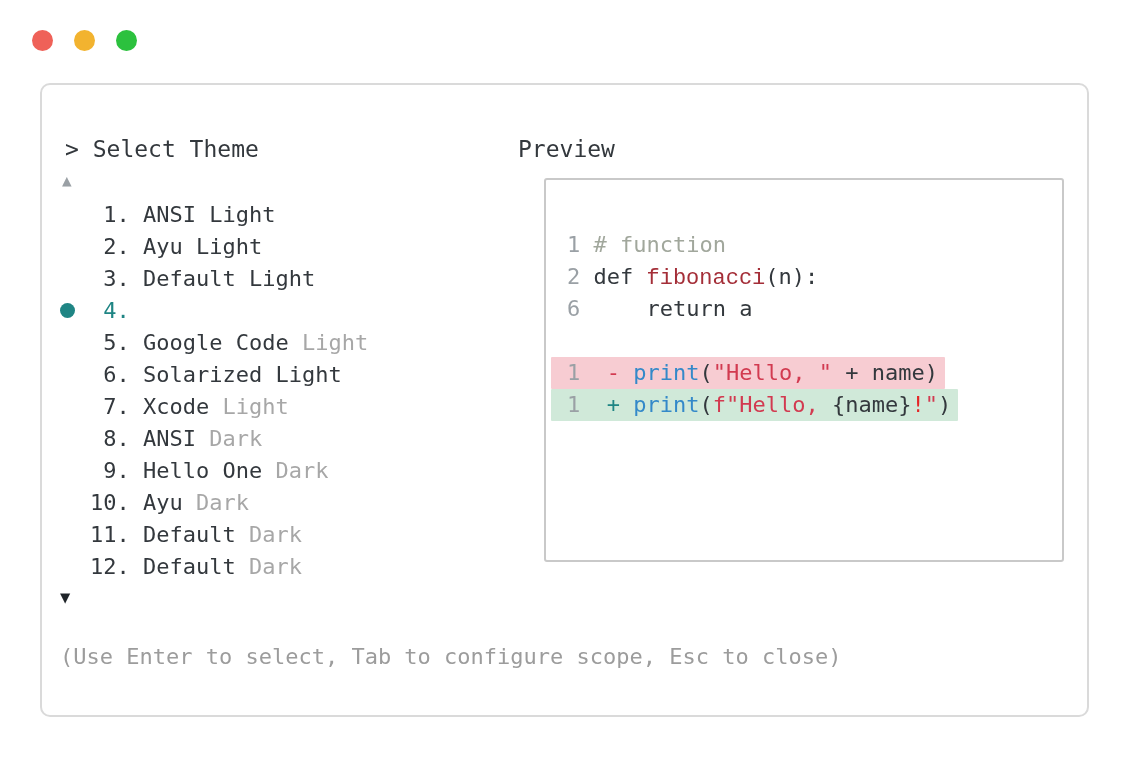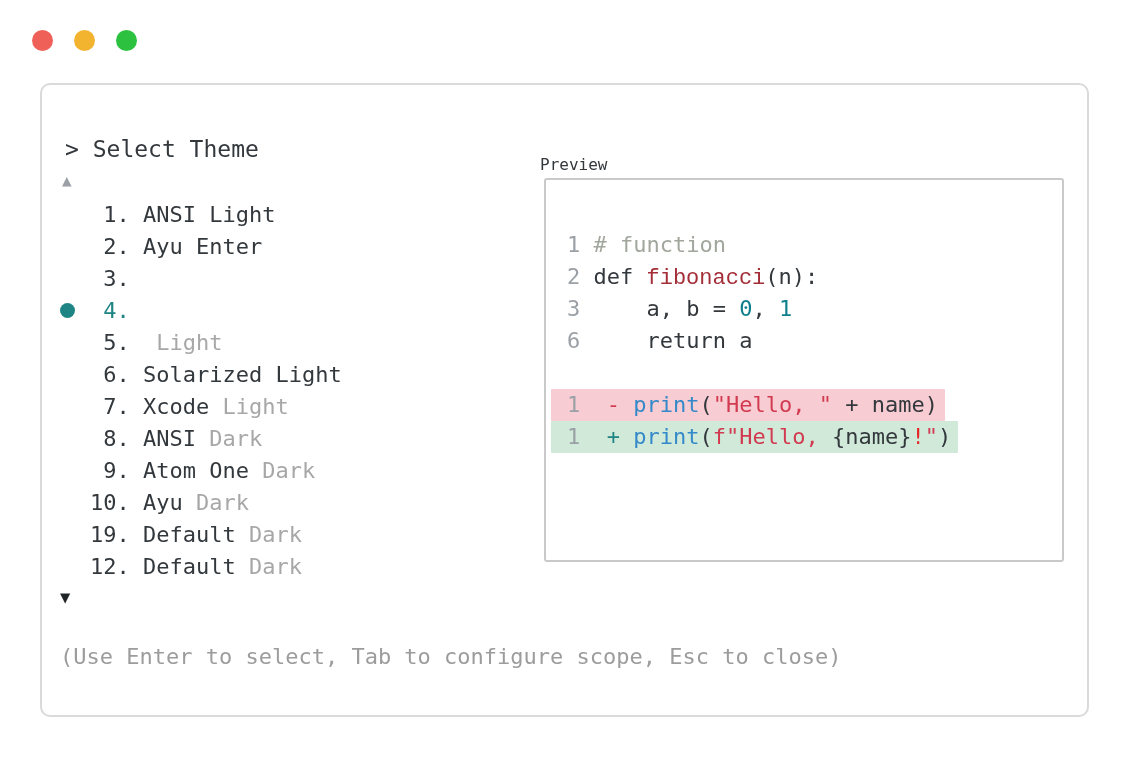--- a/index.html
+++ b/index.html
@@ -21,22 +21,22 @@
   }
   *{margin:0;padding:0;box-sizing:border-box;}
   html,body{width:1129px;height:757px;background:#ffffff;overflow:hidden;
     font-family:"DejaVu Sans Mono","Liberation Mono",monospace;}
   .lights{position:absolute;left:32px;top:30px;display:flex;gap:21px;}
   .light{width:21px;height:21px;border-radius:50%;}
   .panel{position:absolute;left:40px;top:83px;width:1049px;height:634px;
     border:2px solid var(--panel-border);border-radius:10px;background:#fff;}
   .select-title{position:absolute;left:23px;top:48px;font-size:23px;line-height:32px;
     color:var(--text-dark);white-space:pre;}
-  .preview-title{position:absolute;left:498px;top:48px;font-size:16px;line-height:32px;
-    color:var(--text-dark);margin-top:16px;}
+  .preview-title{position:absolute;left:476px;top:48px;font-size:23px;line-height:32px;
+    color:var(--text-dark);}
   .scroll-up{position:absolute;left:20px;top:84px;font-size:16px;line-height:24px;
     color:var(--ln-gray);cursor:default;}
   .scroll-down{position:absolute;left:18px;top:500px;font-size:17px;line-height:24px;
     color:#1f2429;cursor:default;}
   .theme-list{position:absolute;left:18px;top:113px;}
   .theme-row{display:flex;align-items:center;height:32px;font-size:22px;color:var(--text-dark);}
   .bullet-cell{width:30px;height:32px;display:flex;align-items:center;}
   .bullet{width:15px;height:15px;border-radius:50%;background:var(--accent-teal);}
   .row-text{white-space:pre;}
   .theme-row.selected .row-text,.theme-row.selected .row-name{color:var(--accent-teal);}
@@ -80,35 +80,37 @@
 
   <div class="theme-list" id="theme-list">
       <div class="theme-row">
         <div class="bullet-cell"></div>
         <span class="row-text"> 1. </span>
         <span class="row-name row-text">ANSI Light</span>
       </div>
       <div class="theme-row">
         <div class="bullet-cell"></div>
         <span class="row-text"> 2. </span>
-        <span class="row-name row-text">Ayu Enter</span>
+        <span class="row-name row-text">Ayu Light</span>
       </div>
       <div class="theme-row">
         <div class="bullet-cell"></div>
         <span class="row-text"> 3. </span>
+        <span class="row-name row-text">Default Light</span>
       </div>
       <div class="theme-row selected">
         <div class="bullet-cell">
           <div class="bullet"></div>
         </div>
         <span class="row-text"> 4. </span>
       </div>
       <div class="theme-row">
         <div class="bullet-cell"></div>
         <span class="row-text"> 5. </span>
+        <span class="row-name row-text">Google Code</span>
         <span class="row-dim row-text"> Light</span>
       </div>
       <div class="theme-row">
         <div class="bullet-cell"></div>
         <span class="row-text"> 6. </span>
         <span class="row-name row-text">Solarized Light</span>
       </div>
       <div class="theme-row">
         <div class="bullet-cell"></div>
         <span class="row-text"> 7. </span>
@@ -117,51 +119,50 @@
       </div>
       <div class="theme-row">
         <div class="bullet-cell"></div>
         <span class="row-text"> 8. </span>
         <span class="row-name row-text">ANSI</span>
         <span class="row-dim row-text"> Dark</span>
       </div>
       <div class="theme-row">
         <div class="bullet-cell"></div>
         <span class="row-text"> 9. </span>
-        <span class="row-name row-text">Atom One</span>
+        <span class="row-name row-text">Hello One</span>
         <span class="row-dim row-text"> Dark</span>
       </div>
       <div class="theme-row">
         <div class="bullet-cell"></div>
         <span class="row-text">10. </span>
         <span class="row-name row-text">Ayu</span>
         <span class="row-dim row-text"> Dark</span>
       </div>
       <div class="theme-row">
         <div class="bullet-cell"></div>
-        <span class="row-text">19. </span>
+        <span class="row-text">11. </span>
         <span class="row-name row-text">Default</span>
         <span class="row-dim row-text"> Dark</span>
       </div>
       <div class="theme-row">
         <div class="bullet-cell"></div>
         <span class="row-text">12. </span>
         <span class="row-name row-text">Default</span>
         <span class="row-dim row-text"> Dark</span>
       </div>
     </div>
 
   <div class="scroll-down">▼</div>
 
   <div class="hint">(Use Enter to select, Tab to configure scope, Esc to close)</div>
 
   <div class="preview-box">
     <div class="code" id="code">
         <div class="code-line"><span class="tk-ln">1 </span><span class="tk-comment"># function</span></div>
         <div class="code-line"><span class="tk-ln">2 </span><span class="tk-txt">def </span><span class="tk-fn">fibonacci</span><span class="tk-txt">(n):</span></div>
-        <div class="code-line"><span class="tk-ln">3 </span><span class="tk-txt">    a, b = </span><span class="tk-num">0</span><span class="tk-txt">, </span><span class="tk-num">1</span></div>
         <div class="code-line"><span class="tk-ln">6 </span><span class="tk-txt">    return a</span></div>
         <div class="spacer-line"></div>
         <div class="code-line"><span class="pill removed"><span class="tk-ln">1 </span><span class="tk-str"> - </span><span class="tk-blue">print</span><span class="tk-txt">(</span><span class="tk-str">"Hello, "</span><span class="tk-txt"> + name)</span></span></div>
         <div class="code-line"><span class="pill added"><span class="tk-ln">1 </span><span class="tk-plus"> + </span><span class="tk-blue">print</span><span class="tk-txt">(</span><span class="tk-str">f"Hello, </span><span class="tk-txt">{name}</span><span class="tk-bang">!</span><span class="tk-str">"</span><span class="tk-txt">)</span></span></div>
       </div>
   </div>
 </div>
 
 </body></html>

